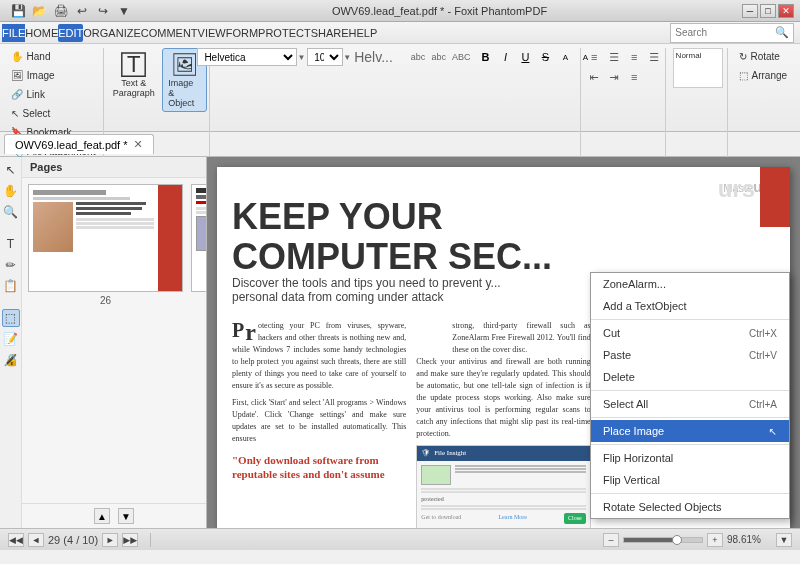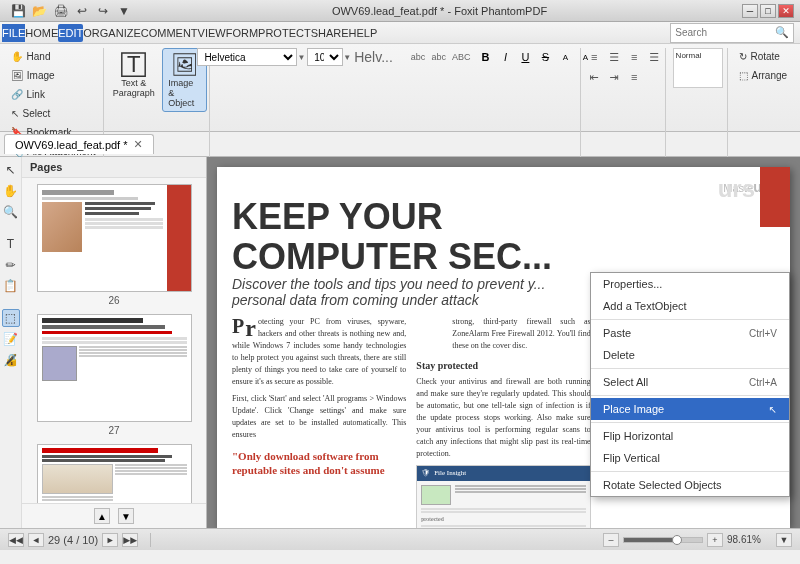--- a/index.html
+++ b/index.html
@@ -195,21 +195,21 @@
       color: #333;
       padding: 4px 8px;
       border-bottom: 1px solid #ddd;
       background: #eee;
     }
     .pages-scroll {
       flex: 1;
       overflow-y: auto;
       padding: 6px;
       display: flex;
-      flex-direction: column;
+      flex-direction: row;
       gap: 8px;
       justify-content: space-between;
     }
     .page-thumb {
       display: flex;
       flex-direction: column;
       align-items: center;
       gap: 3px;
     }
     .page-thumb-img {
@@ -703,21 +703,21 @@
             Maste<span style="font-size:14px; font-weight:bold; color:#bbb;">ure</span>
           </div>
 
           <div style="position:absolute; top:8px; right:35px; font-size:24px; font-weight:bold; color:#ddd;">urs</div>
 
           <div style="font-size:36px; font-weight:bold; color:#333; line-height:1.1; font-family: Arial;">
             <div>KEEP YOUR</div>
             <div>COMPUTER SEC...</div>
           </div>
 
-          <div style="font-size:14px; color:#444; margin-bottom:8px; font-style:italic; font-family:Arial;">
+          <div style="font-size:12px; color:#444; margin-bottom:16px; font-family:Arial;">
             Discover the tools and tips you need to prevent y...<br>personal data from coming under attack
           </div>
 
           <div style="display:flex; gap:10px;">
 
             <div style="flex:1; font-size:8px; line-height:1.5; color:#333; font-family:Georgia, serif;">
               <p class="doc-p-first" style="text-align:justify;">
                 <span style="font-size:20px; font-weight:bold; float:left; line-height:1; margin-right:1px; color:#333;">P</span>rotecting your PC from viruses, spyware, hackers and other threats is nothing new and, while Windows 7 includes some handy technologies to help protect you against such threats, there are still plenty of things you need to take care of yourself to ensure it's as secure as possible.
               </p>
               <p style="margin-top:5px; text-align:justify;">
@@ -725,23 +725,20 @@
               </p>
               <div class="doc-pullquote" style="margin-top:8px; font-size:11px; color:#c0392b; font-family:Georgia; font-weight:bold; line-height:1.3;">
                 "Only download software from<br>reputable sites and don't assume
               </div>
             </div>
 
             <div style="flex:1; font-size:8px; line-height:1.5; color:#333; font-family:Georgia, serif;">
               <p style="text-align:justify;margin-left:36px;">
                 strong, third-party firewall such as ZoneAlarm Free Firewall 2012. You'll find these on the cover disc.
               </p>
-              <div style="font-size:10px; font-weight:bold; color:#333; margin-top:6px; margin-bottom:3px;">
-                <span>Stay protected</span>
-              </div>
               <p style="text-align:justify;">
                 Check your antivirus and firewall are both running and make sure they're regularly updated. This should be automatic, but one tell-tale sign of infection is if the update process stops working. Also make sure your antivirus tool is performing regular scans to catch any infections that might slip past its real-time protection.
               </p>
 
               <div class="doc-col2-img" style="margin-top:5px;">
                 <div class="doc-img-header">
                   <span>🛡</span>
                   <span>File Insight</span>
                 </div>
                 <div class="doc-img-body">
@@ -772,26 +769,30 @@
               <p style="text-align:justify;">and select the option to scan it with your antivirus tool to make sure it's not harbouring malware.</p>
             </div>
           </div>
         </div>
       </div>
 
     </div>
 
     <div class="context-menu">
       <div class="ctx-item">
-        <span>Properties...</span>
+        <span>ZoneAlarm...</span>
       </div>
       <div class="ctx-item">
         <span>Add a TextObject</span>
       </div>
       <div class="ctx-separator"></div>
+      <div class="ctx-item">
+        <span>Cut</span>
+        <span class="ctx-shortcut">Ctrl+X</span>
+      </div>
       <div class="ctx-item">
         <span>Paste</span>
         <span class="ctx-shortcut">Ctrl+V</span>
       </div>
       <div class="ctx-item">
         <span>Delete</span>
       </div>
       <div class="ctx-separator"></div>
       <div class="ctx-item">
         <span>Select All</span>

